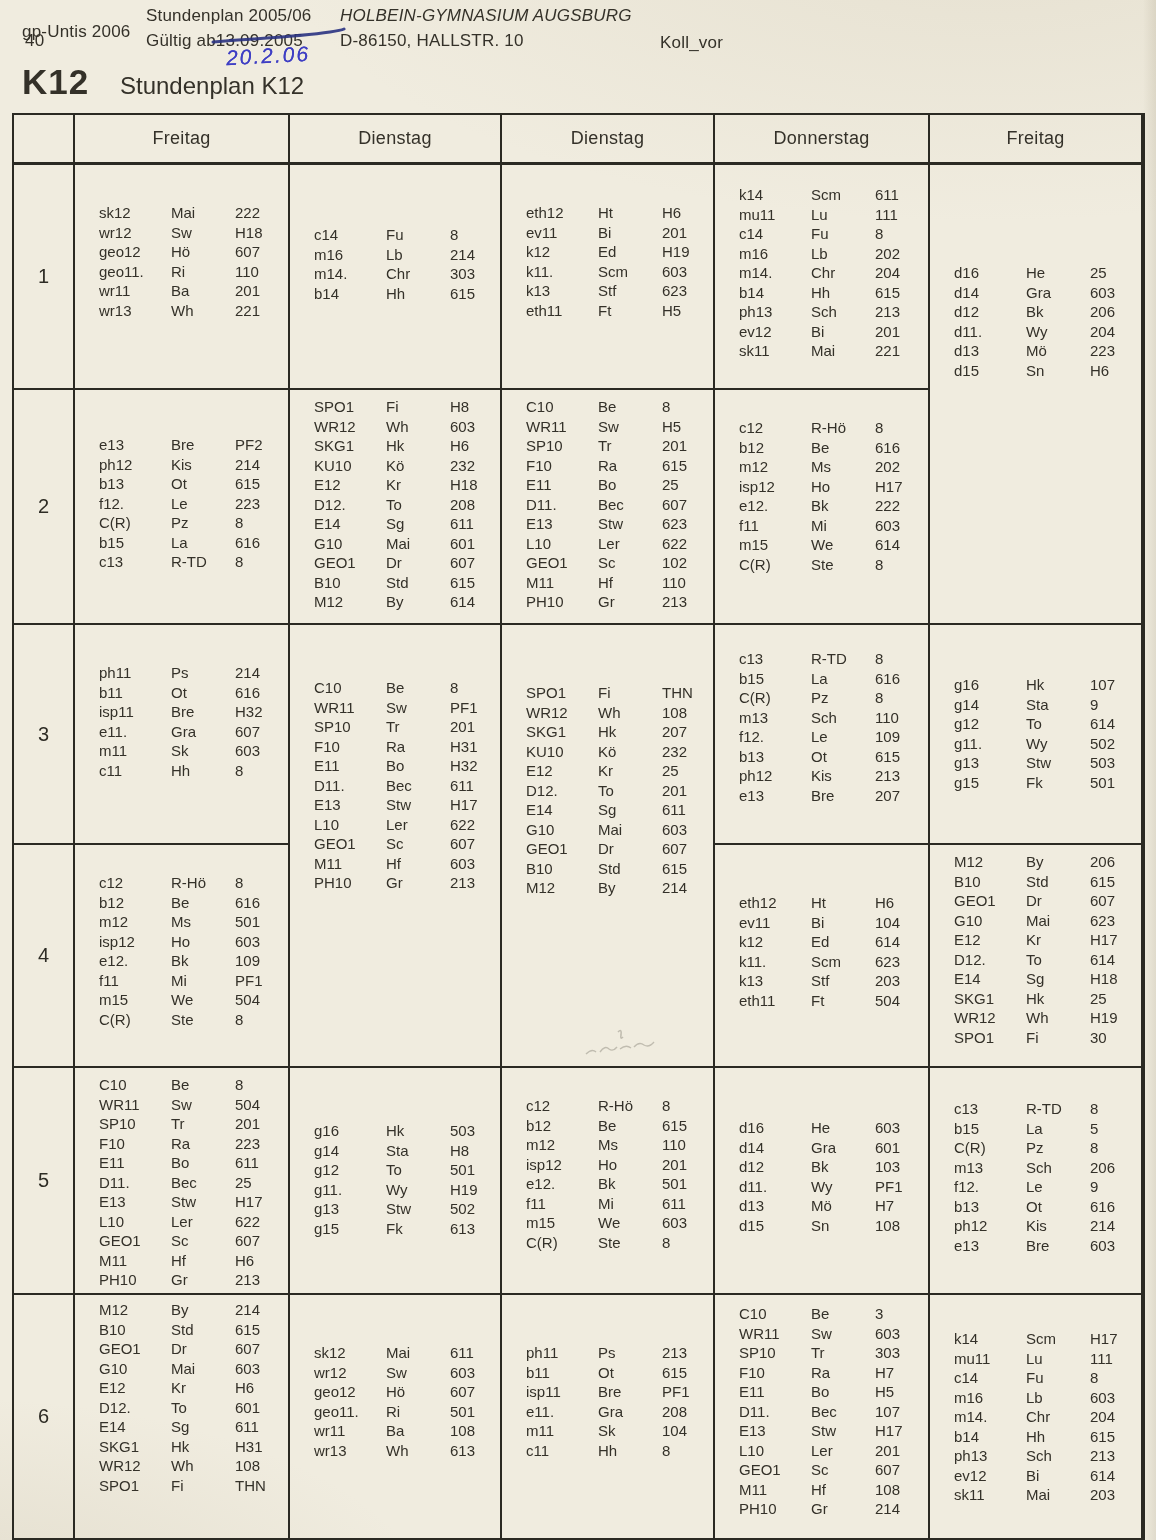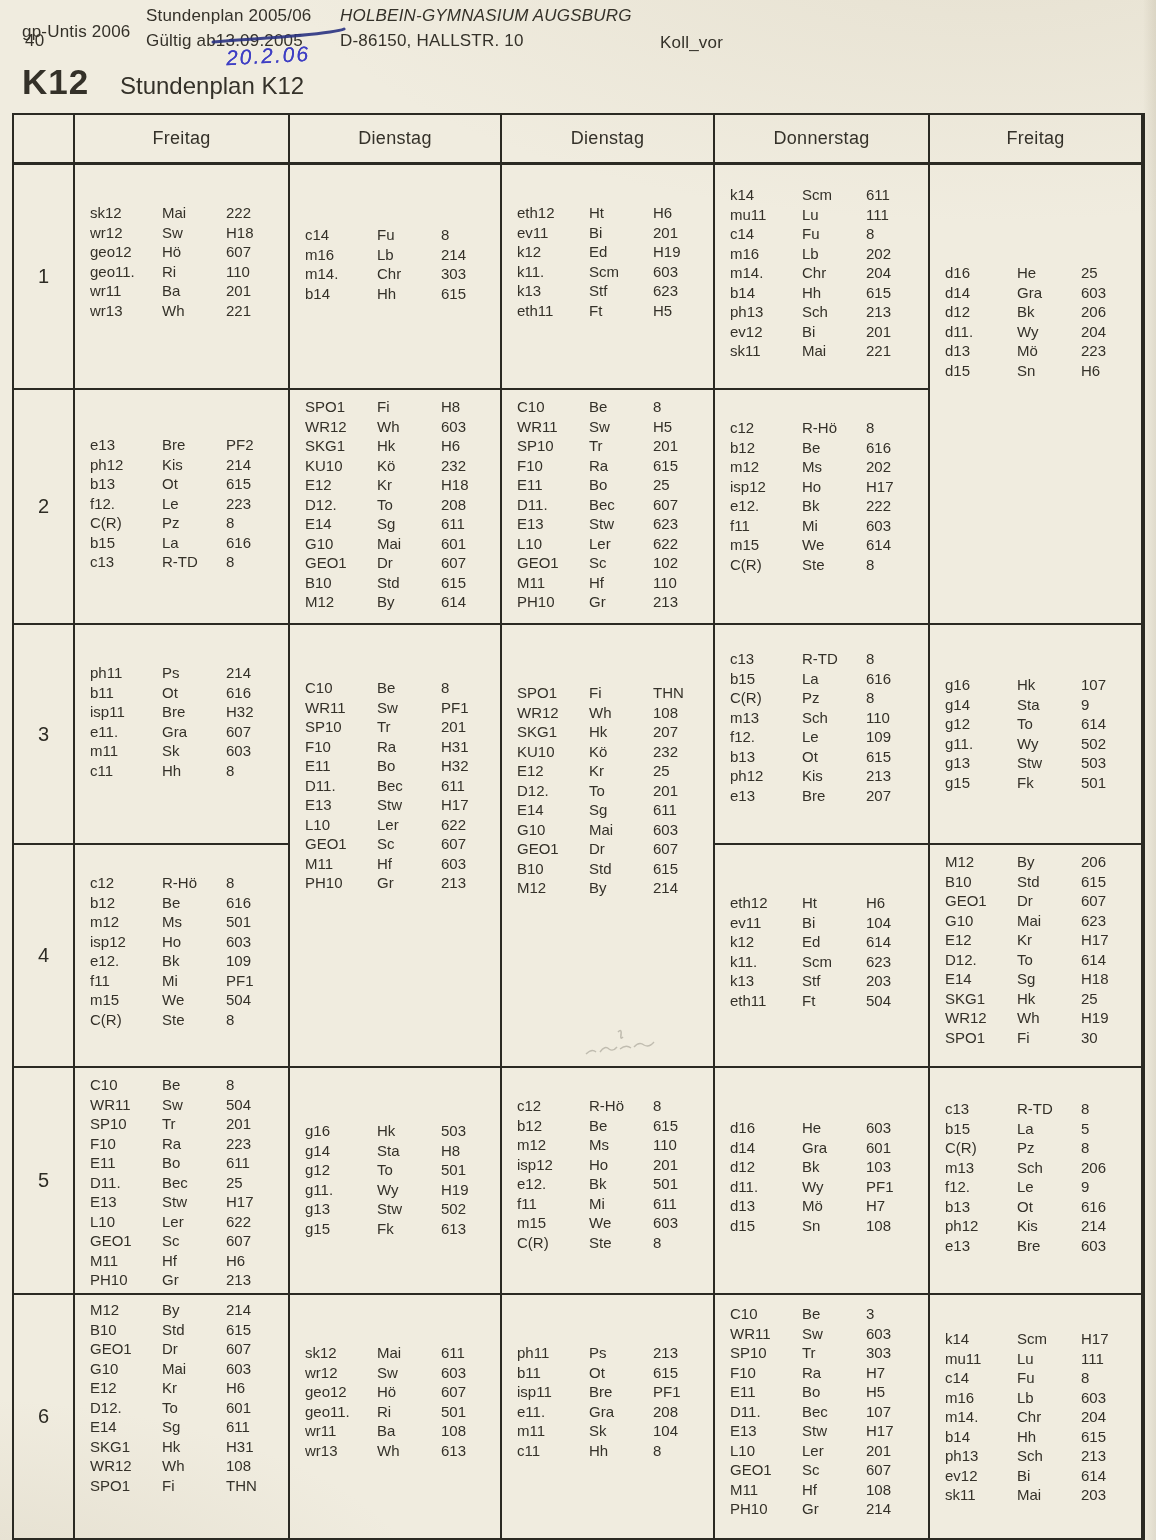--- a/index.html
+++ b/index.html
@@ -49,21 +49,21 @@
     border:2px solid var(--line);
     background:transparent;
   }
   .cell{border-right:2px solid var(--line);border-bottom:2px solid var(--line);
     box-sizing:border-box;overflow:hidden;}
   .dayhead{display:flex;align-items:center;justify-content:center;
     font-size:18px;letter-spacing:.3px;border-bottom:3px solid var(--line);}
   .corner{border-bottom:3px solid var(--line);}
   .pcell{display:flex;align-items:center;justify-content:center;
     font-size:20px;color:#2e2c25;}
-  .daycell{padding-left:15px;padding-right:2px;}
+  .daycell{padding-left:24px;padding-right:2px;}
   .entry{display:grid;grid-template-columns:72px 64px auto;
     font-size:15px;line-height:19.5px;white-space:nowrap;}
   
   [data-cell="mon1"]{padding-top:38px;}  [data-cell="die1"]{padding-top:60px;}
   [data-cell="mit1"]{padding-top:38px;}  [data-cell="don1"]{padding-top:20px;}
   [data-cell="fre12"]{padding-top:98px;} [data-cell="mon2"]{padding-top:45px;}
   [data-cell="die2"]{padding-top:7px;}   [data-cell="mit2"]{padding-top:7px;}
   [data-cell="don2"]{padding-top:28px;}  [data-cell="mon3"]{padding-top:38px;}
   [data-cell="die34"]{padding-top:53px;} [data-cell="mit34"]{padding-top:58px;}
   [data-cell="don3"]{padding-top:24px;}  [data-cell="fre3"]{padding-top:50px;}

